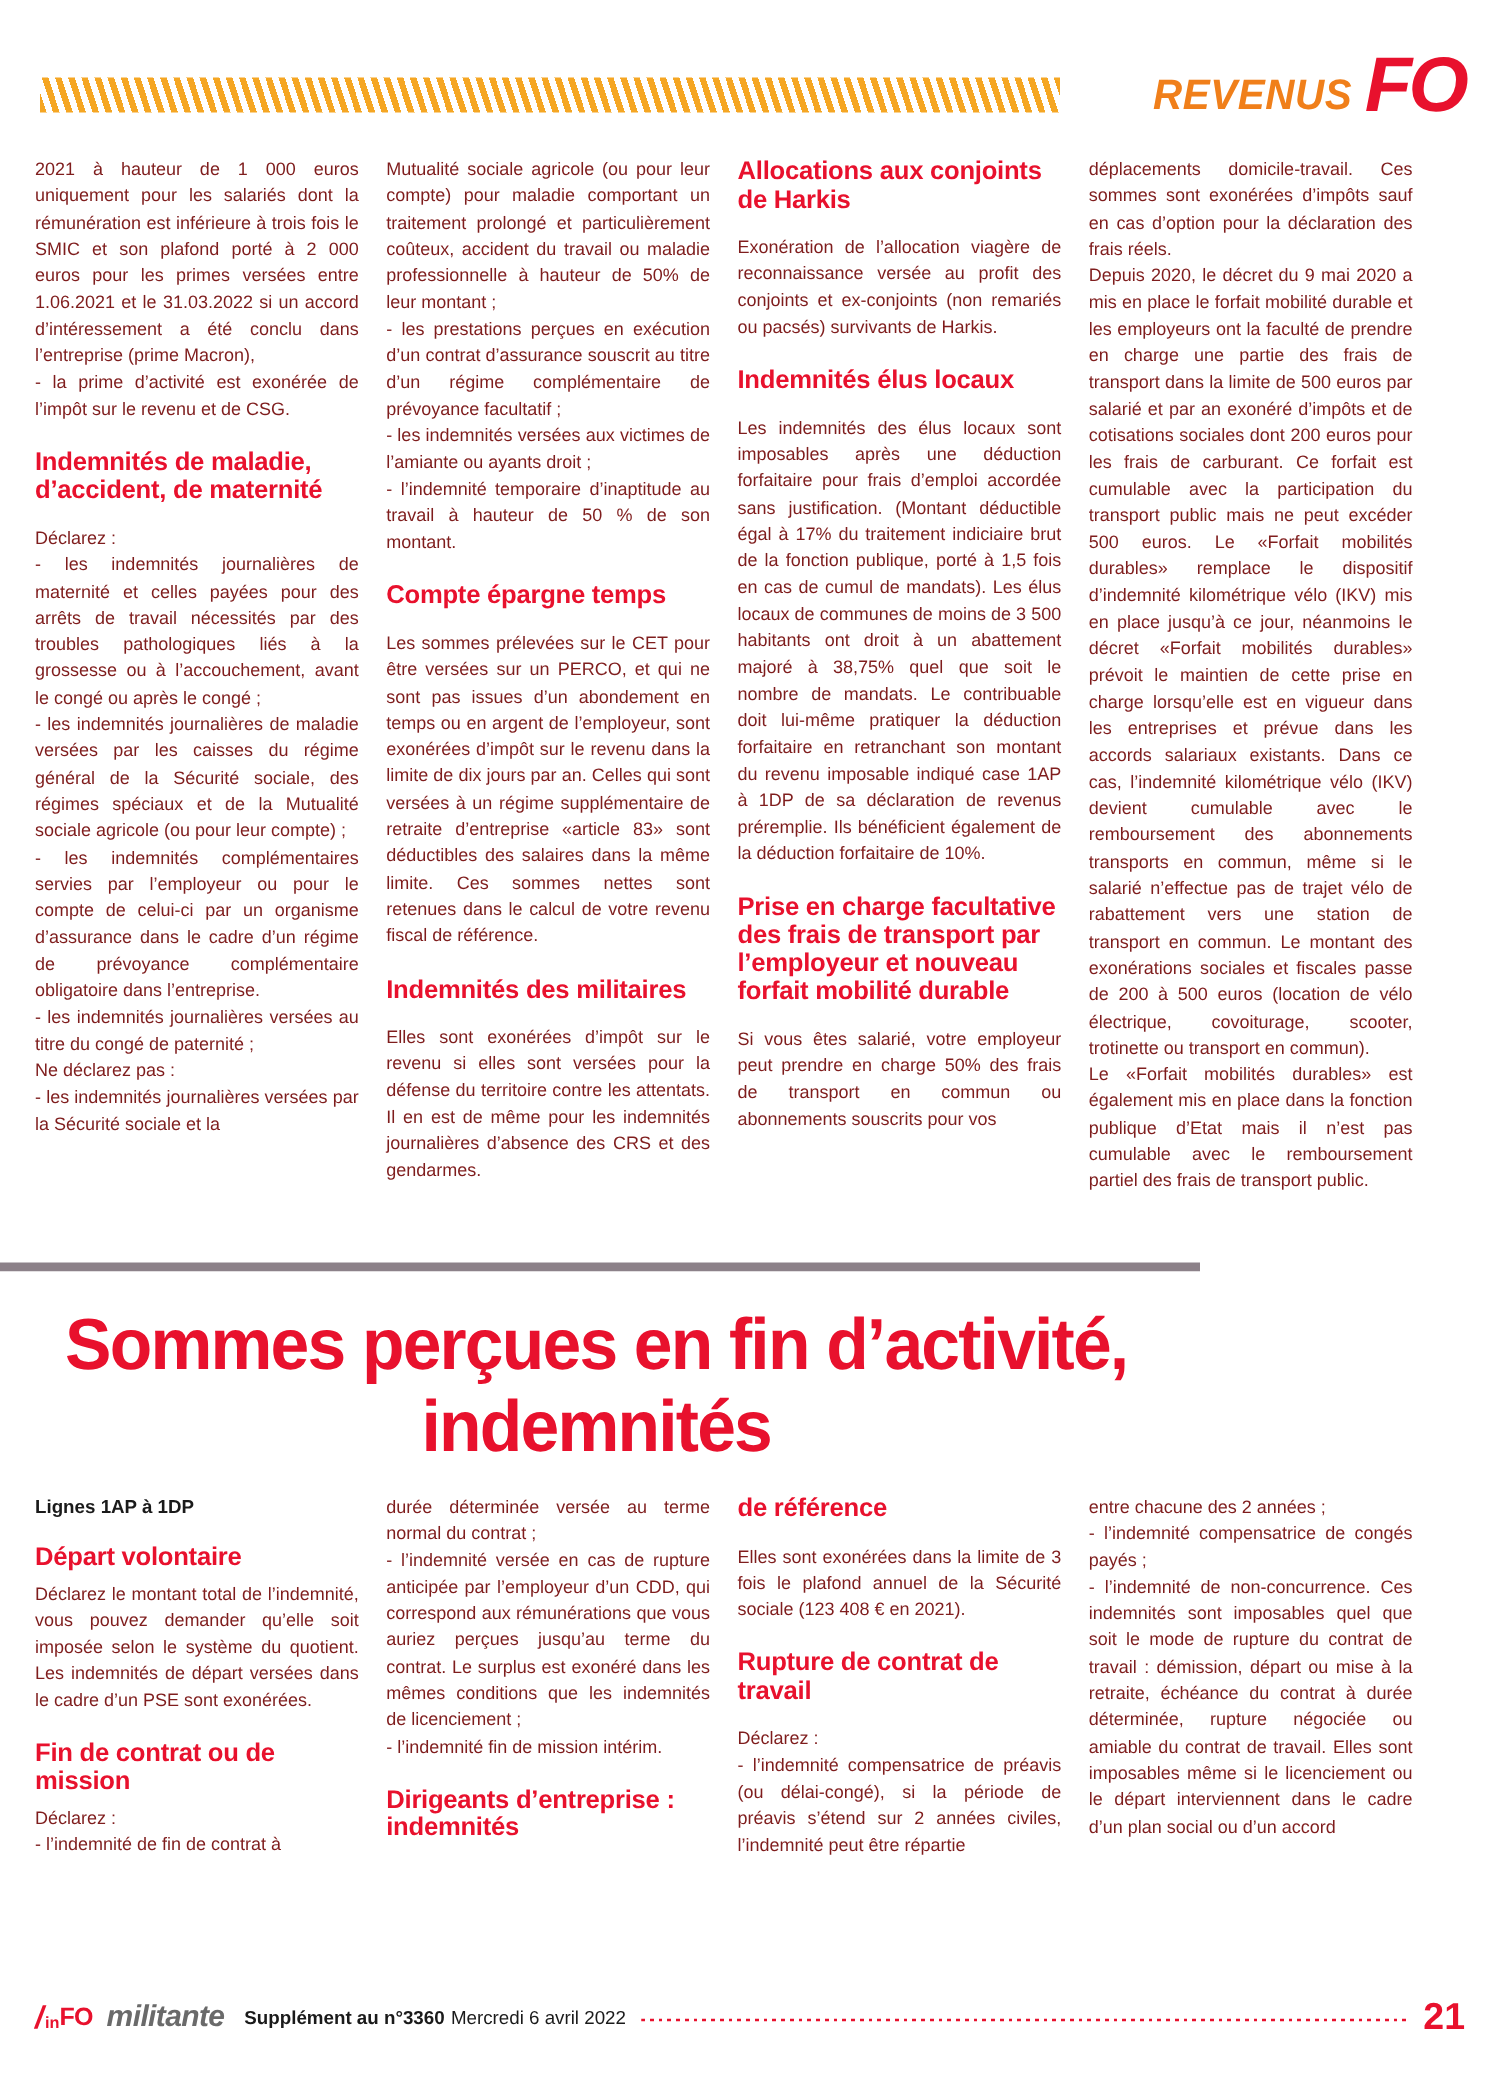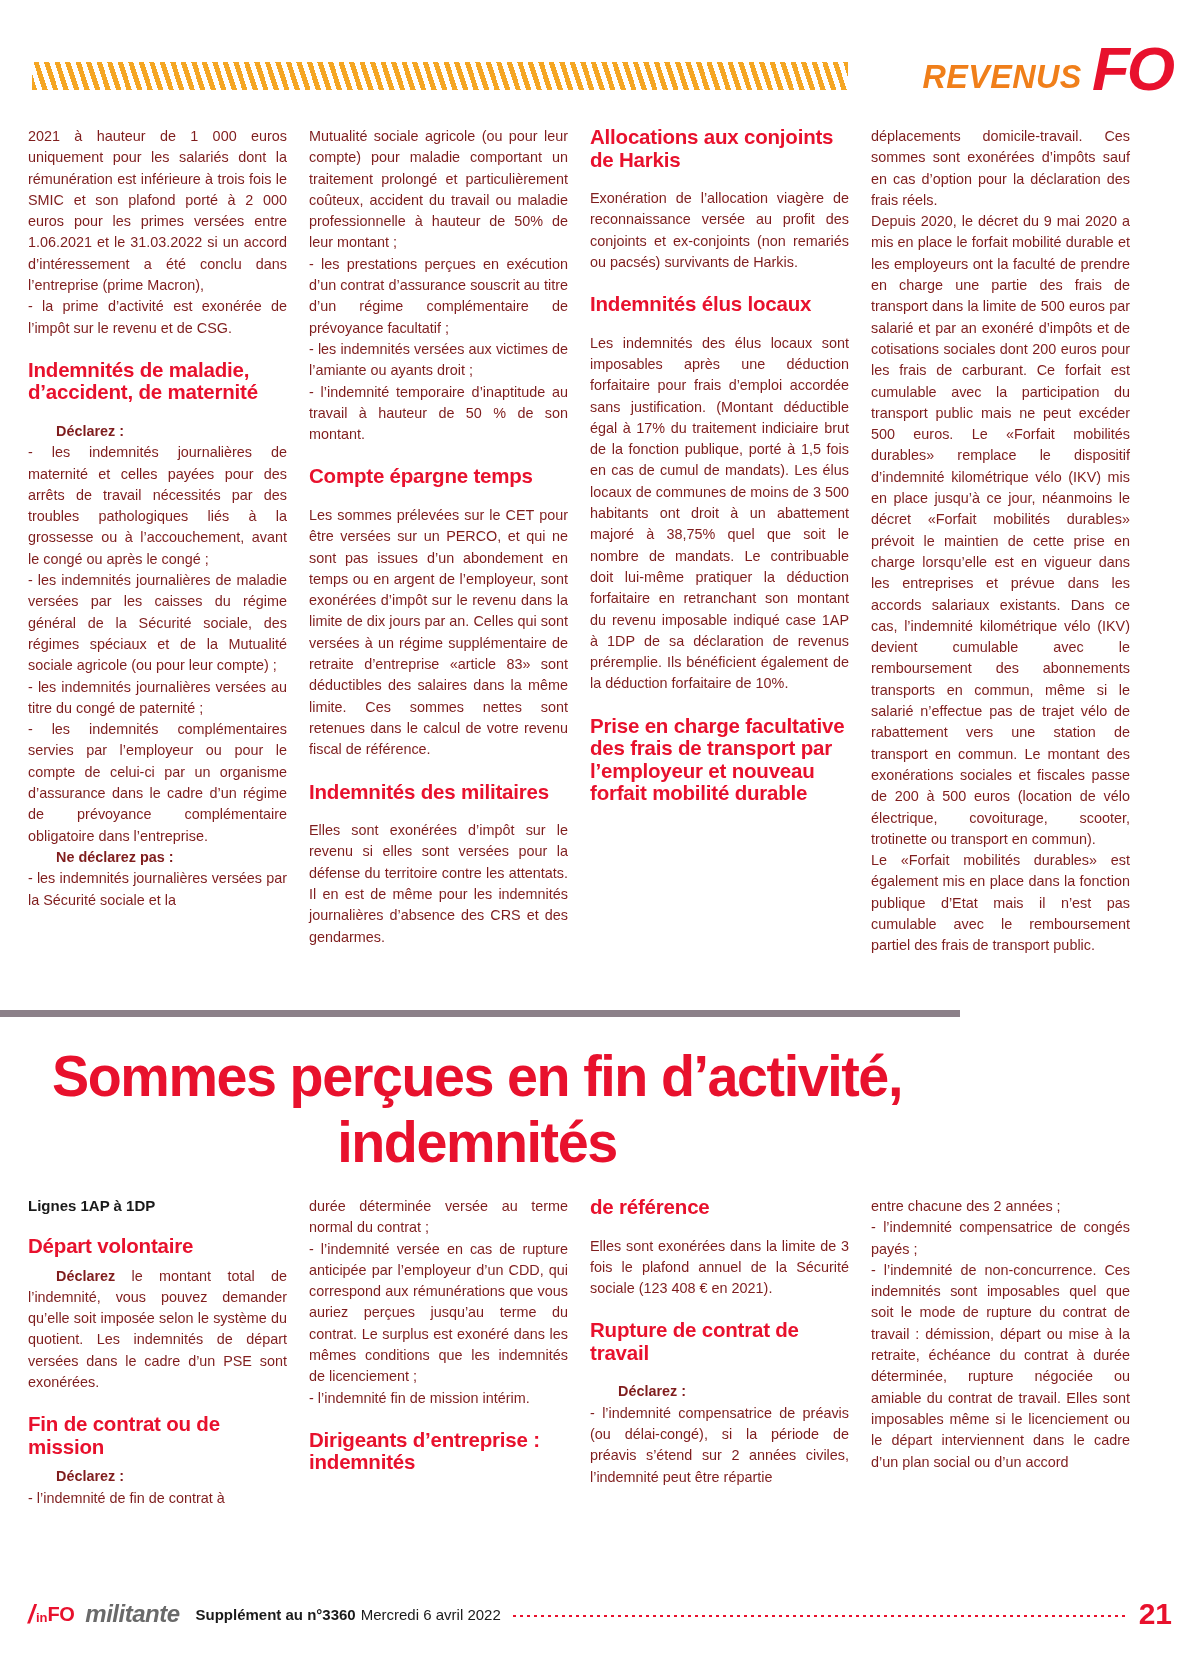--- a/index.html
+++ b/index.html
@@ -78,21 +78,21 @@
   
   p.body {
     margin: 0;
     font-size: 14.4px;
     line-height: 21.3px;
     text-align: justify;
     hyphens: none;
     color: #7f1d1d;
   }
   p.body + p.body { margin-top: 0; }
-  .lead-in { font-weight: bold; margin-left: 28px; }
+  .lead-in { font-weight: normal; }
 
   h2.sec {
     margin: 0;
     font-size: 20.5px;
     line-height: 22.5px;
     font-weight: bold;
     color: #E8112D;
     letter-spacing: -0.2px;
   }
   .sp-before { margin-top: 20px !important; }
@@ -211,41 +211,42 @@
 </div>
 
 <div class="cols top">
   <div class="col">
       <p class="body">2021 à hauteur de 1 000 euros uniquement pour les salariés dont la rémunération est inférieure à trois fois le SMIC et son plafond porté à 2 000 euros pour les primes versées entre 1.06.2021 et le 31.03.2022 si un accord d’intéressement a été conclu dans l’entreprise (prime Macron),</p>
       <p class="body">- la prime d’activité est exonérée de l’impôt sur le revenu et de CSG.</p>
       <h2 class="sec sp-before sp-after">Indemnités de maladie, d’accident, de maternité</h2>
       <p class="body"><span class="lead-in">Déclarez :</span><span></span></p>
       <p class="body">- les indemnités journalières de maternité et celles payées pour des arrêts de travail nécessités par des troubles pathologiques liés à la grossesse ou à l’accouchement, avant le congé ou après le congé ;</p>
       <p class="body">- les indemnités journalières de maladie versées par les caisses du régime général de la Sécurité sociale, des régimes spéciaux et de la Mutualité sociale agricole (ou pour leur compte) ;</p>
+      <p class="body">- les indemnités complémentaires servies par l’employeur ou pour le compte de celui-ci par un organisme d’assurance dans le cadre d’un régime de prévoyance complémentaire obligatoire dans l’entreprise.</p>
       <p class="body">- les indemnités journalières versées au titre du congé de paternité ;</p>
-      <p class="body">- les indemnités complémentaires servies par l’employeur ou pour le compte de celui-ci par un organisme d’assurance dans le cadre d’un régime de prévoyance complémentaire obligatoire dans l’entreprise.</p>
       <p class="body"><span class="lead-in">Ne déclarez pas :</span><span></span></p>
       <p class="body">- les indemnités journalières versées par la Sécurité sociale et la</p>
     </div>
   <div class="col">
       <p class="body">Mutualité sociale agricole (ou pour leur compte) pour maladie comportant un traitement prolongé et particulièrement coûteux, accident du travail ou maladie professionnelle à hauteur de 50% de leur montant ;</p>
       <p class="body">- les prestations perçues en exécution d’un contrat d’assurance souscrit au titre d’un régime complémentaire de prévoyance facultatif ;</p>
       <p class="body">- les indemnités versées aux victimes de l’amiante ou ayants droit ;</p>
       <p class="body">- l’indemnité temporaire d’inaptitude au travail à hauteur de 50 % de son montant.</p>
       <h2 class="sec sp-before sp-after">Compte épargne temps</h2>
       <p class="body">Les sommes prélevées sur le CET pour être versées sur un PERCO, et qui ne sont pas issues d’un abondement en temps ou en argent de l’employeur, sont exonérées d’impôt sur le revenu dans la limite de dix jours par an. Celles qui sont versées à un régime supplémentaire de retraite d’entreprise «article 83» sont déductibles des salaires dans la même limite. Ces sommes nettes sont retenues dans le calcul de votre revenu fiscal de référence.</p>
       <h2 class="sec sp-before sp-after">Indemnités des militaires</h2>
       <p class="body">Elles sont exonérées d’impôt sur le revenu si elles sont versées pour la défense du territoire contre les attentats. Il en est de même pour les indemnités journalières d’absence des CRS et des gendarmes.</p>
     </div>
   <div class="col">
       <h2 class="sec sp-after">Allocations aux conjoints de Harkis</h2>
       <p class="body">Exonération de l’allocation viagère de reconnaissance versée au profit des conjoints et ex-conjoints (non remariés ou pacsés) survivants de Harkis.</p>
       <h2 class="sec sp-before sp-after">Indemnités élus locaux</h2>
       <p class="body">Les indemnités des élus locaux sont imposables après une déduction forfaitaire pour frais d’emploi accordée sans justification. (Montant déductible égal à 17% du traitement indiciaire brut de la fonction publique, porté à 1,5 fois en cas de cumul de mandats). Les élus locaux de communes de moins de 3 500 habitants ont droit à un abattement majoré à 38,75% quel que soit le nombre de mandats. Le contribuable doit lui-même pratiquer la déduction forfaitaire en retranchant son montant du revenu imposable indiqué case 1AP à 1DP de sa déclaration de revenus préremplie. Ils bénéficient également de la déduction forfaitaire de 10%.</p>
       <h2 class="sec sp-before sp-after">Prise en charge facultative des frais de transport par l’employeur et nouveau forfait mobilité durable</h2>
+      <p class="body">Si vous êtes salarié, votre employeur peut prendre en charge 50% des frais de transport en commun ou abonnements souscrits pour vos</p>
     </div>
   <div class="col">
       <p class="body">déplacements domicile-travail. Ces sommes sont exonérées d’impôts sauf en cas d’option pour la déclaration des frais réels.</p>
       <p class="body">Depuis 2020, le décret du 9 mai 2020 a mis en place le forfait mobilité durable et les employeurs ont la faculté de prendre en charge une partie des frais de transport dans la limite de 500 euros par salarié et par an exonéré d’impôts et de cotisations sociales dont 200 euros pour les frais de carburant. Ce forfait est cumulable avec la participation du transport public mais ne peut excéder 500 euros. Le «Forfait mobilités durables» remplace le dispositif d’indemnité kilométrique vélo (IKV) mis en place jusqu’à ce jour, néanmoins le décret «Forfait mobilités durables» prévoit le maintien de cette prise en charge lorsqu’elle est en vigueur dans les entreprises et prévue dans les accords salariaux existants. Dans ce cas, l’indemnité kilométrique vélo (IKV) devient cumulable avec le remboursement des abonnements transports en commun, même si le salarié n’effectue pas de trajet vélo de rabattement vers une station de transport en commun. Le montant des exonérations sociales et fiscales passe de 200 à 500 euros (location de vélo électrique, covoiturage, scooter, trotinette ou transport en commun).</p>
       <p class="body">Le «Forfait mobilités durables» est également mis en place dans la fonction publique d’Etat mais il n’est pas cumulable avec le remboursement partiel des frais de transport public.</p>
     </div>
 </div>
 
 <div class="title-band">
   <div class="rule"></div>

